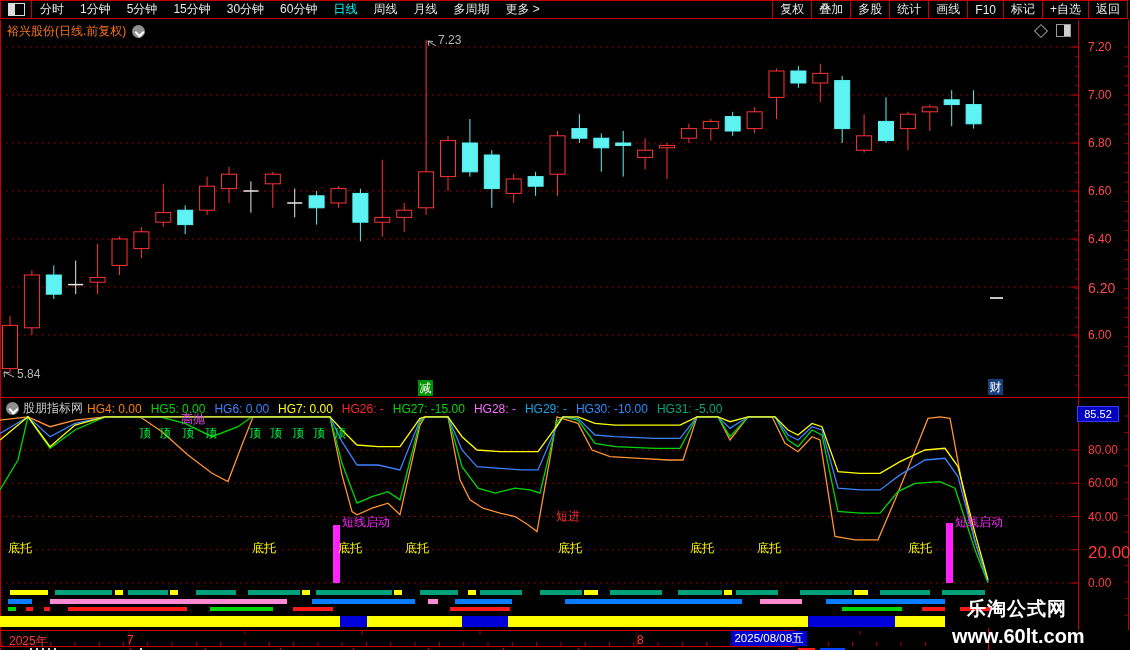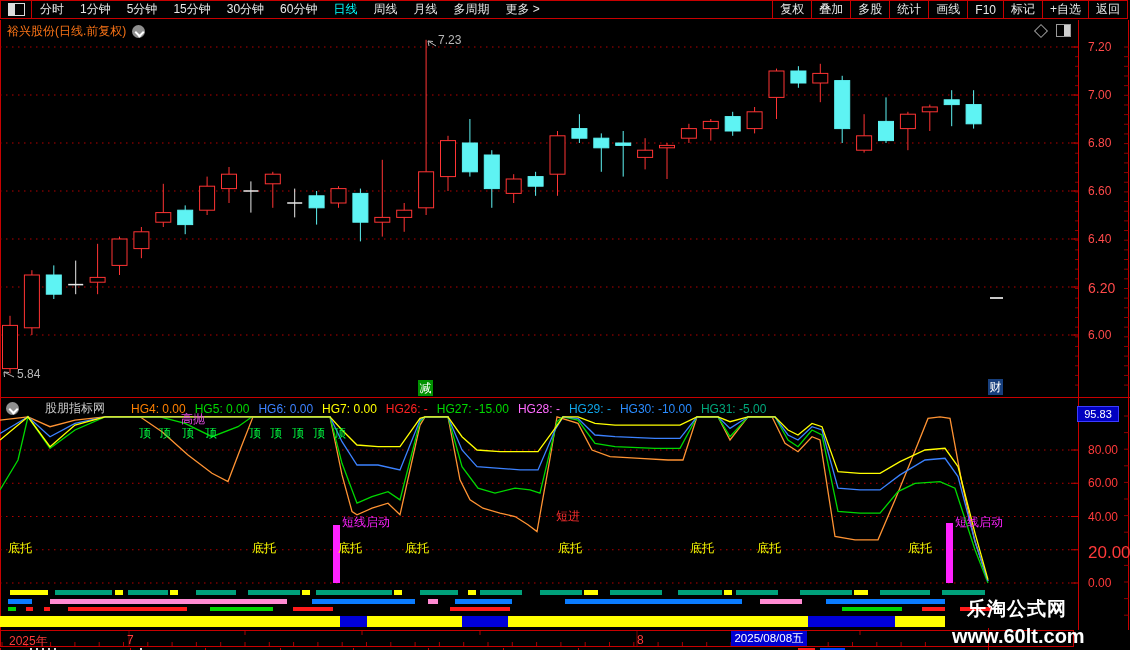--- a/index.html
+++ b/index.html
@@ -23,30 +23,30 @@
                border-right:2px solid #fff;border-bottom:2px solid #fff;transform:rotate(45deg);}
   .tr-icons{position:absolute;top:24px;left:1036px;display:flex;gap:10px;align-items:center;z-index:4;}
   .diamond{width:8px;height:8px;border:1px solid #9a9a9a;transform:rotate(45deg);}
   .halfsq{width:13px;height:11px;border:1px solid #9a9a9a;position:relative;}
   .halfsq::after{content:"";position:absolute;right:0;top:0;width:6px;height:100%;background:#cfcfcf;}
   
   #cv{position:absolute;left:0;top:0;z-index:1;}
   #labels{position:absolute;left:0;top:0;width:1042px;height:650px;z-index:3;pointer-events:none;}
   .abs{position:absolute;white-space:nowrap;line-height:1;}
   
-  .indhead{position:absolute;left:6px;top:400px;display:flex;align-items:center;gap:26px;
+  .indhead{position:absolute;left:6px;top:400px;display:flex;align-items:center;gap:4px;
            font-size:12px;z-index:4;}
   .indname{color:#c8c8c8;}
   .badge{position:absolute;width:15px;height:16px;color:#fff;font-size:12px;display:flex;
          align-items:center;justify-content:center;z-index:4;}
   .valuebox{position:absolute;left:1077px;top:406px;width:40px;height:14px;background:#0000c0;
             border:1px solid #3c3cff;color:#fff;font-size:11px;display:flex;align-items:center;
             justify-content:center;z-index:4;}
   
-  .timeline{position:absolute;left:0;top:630px;width:1074px;height:17px;border:1px solid #c80000;
+  .timeline{position:absolute;left:0;top:630px;width:795px;height:17px;border:1px solid #c80000;
             box-sizing:border-box;z-index:4;font-size:12px;color:#ff3a3a;padding-left:36px;}
   .tl-year{position:absolute;left:8px;top:2px;}
   .tl-m7{position:absolute;left:126px;top:2px;}
   .tl-m8{position:absolute;left:636px;top:2px;}
   .datebox{position:absolute;left:730px;top:0px;width:76px;height:15px;background:#0000d2;color:#fff;
            display:flex;align-items:center;justify-content:center;font-size:11.5px;}
   
   .wm{position:absolute;left:952px;top:596px;width:130px;text-align:center;color:#fff;z-index:6;}
   .wm1{font-size:19px;font-weight:bold;letter-spacing:1px;}
   .wm2{font-size:20px;font-weight:bold;margin-top:3px;}
@@ -475,21 +475,21 @@
         <span style="color: rgb(0, 168, 124);">HG31: -5.00</span>
       </span>
   </div>
 
   <div class="badge" style="left:418px;top:380px;background:#009100;">减</div>
   <div class="badge" style="left:988px;top:379px;background:#173f7d;">财</div>
 
   <div class="abs" style="left:438px;top:34px;color:#b8b8b8;font-size:12px;z-index:3;">7.23</div>
   <div class="abs" style="left:17px;top:368px;color:#b8b8b8;font-size:12px;z-index:3;">5.84</div>
 
-  <div class="valuebox">95.83</div>
+  <div class="valuebox">85.52</div>
 
   <div class="timeline">
     <span class="tl-year">2025年</span>
     <span class="tl-m7">7</span>
     <span class="tl-m8">8</span>
     <span class="datebox">2025/08/08五</span>
   </div>
 
   <div class="wm">
     <div class="wm1">乐淘公式网</div>

